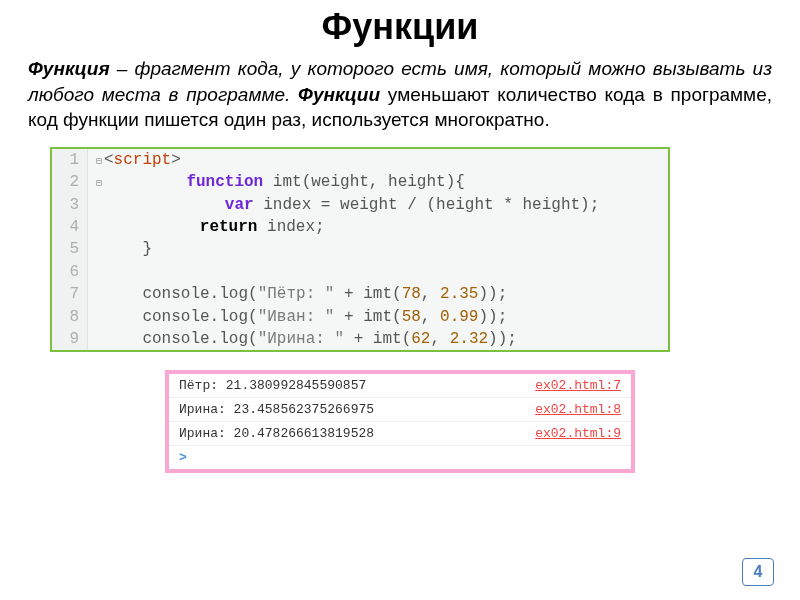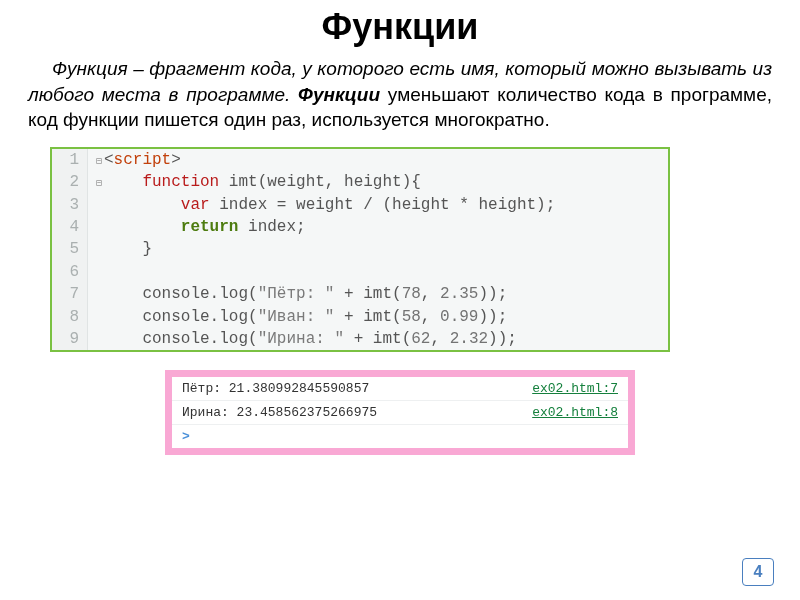--- a/index.html
+++ b/index.html
@@ -18,21 +18,21 @@
     font-size: 36px;
     margin-top: 6px;
     margin-bottom: 8px;
   }
   .paragraph {
     padding: 0 28px 0 28px;
     font-size: 19px;
     line-height: 1.35;
     text-align: justify;
   }
-  .paragraph .term { font-weight: 400; font-style: italic; margin-left: 24px; }
+  .paragraph .term { font-weight: 700; font-style: italic; }
   .paragraph .term-rest { font-style: italic; }
   .paragraph .emph { font-weight: 700; font-style: italic; }
   .code-box {
     margin: 14px 0 0 50px;
     width: 620px;
     border: 2px solid #7ac142;
     background: #f5f7f7;
     font-family: Consolas, "Courier New", monospace;
     font-size: 16px;
     line-height: 1.4;
@@ -54,42 +54,42 @@
     white-space: pre;
   }
   .fold {
     color: #999;
     width: 10px;
     display: inline-block;
     text-align: center;
     font-size: 10px;
   }
   .tag-blue   { color: #c2410c; }
-  .kw-green   { color: #b91c1c; font-weight: 400; }
-  .ret-green  { color: #4d7c0f; font-weight: 600; }
+  .kw-green   { color: #6d28d9; font-weight: 700; margin-left: 44px; }
+  .ret-green  { color: #000000; font-weight: 600; margin-left: 19px; }
   .str-gray   { color: #7a7a7a; }
-  .num-red    { color: #737373; }
+  .num-red    { color: #a16207; }
   .plain      { color: #555; }
   .console-box {
     margin: 18px auto 0 auto;
     width: 470px;
-    border: 7px solid #f9a8d4;
+    border: 4px solid #f9a8d4;
     background: #fff;
     font-family: Consolas, "Courier New", monospace;
     font-size: 13px;
   }
   .console-row {
     display: flex;
     justify-content: space-between;
     padding: 4px 10px;
     border-bottom: 1px solid #eef0f1;
     color: #333;
   }
   .console-row:last-of-type { border-bottom: 1px solid #eef0f1; }
-  .console-link { color: #15803d; text-decoration: underline; margin-left: 11px; }
+  .console-link { color: #ef4444; text-decoration: underline; margin-left: 11px; }
   .console-prompt {
     padding: 4px 10px;
     color: #4a90d9;
     font-weight: 700;
   }
   .page-num {
     position: absolute;
     right: 26px;
     bottom: 14px;
     width: 32px;
@@ -153,16 +153,20 @@
 
 <div class="console-box" id="console-box">
     <div class="console-row">
       <span>Пётр: 21.380992845590857</span>
       <span class="console-link">ex02.html:7</span>
     </div>
     <div class="console-row">
       <span>Ирина: 23.458562375266975</span>
       <span class="console-link">ex02.html:8</span>
     </div>
+    <div class="console-row">
+      <span>Ирина: 20.478266613819528</span>
+      <span class="console-link">ex02.html:9</span>
+    </div>
     <div class="console-prompt">&gt;</div>
   </div>
 
 <div class="page-num">4</div>
 
 </body></html>

